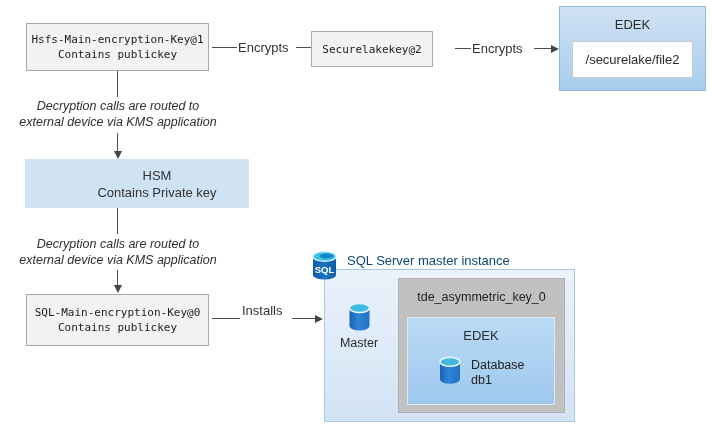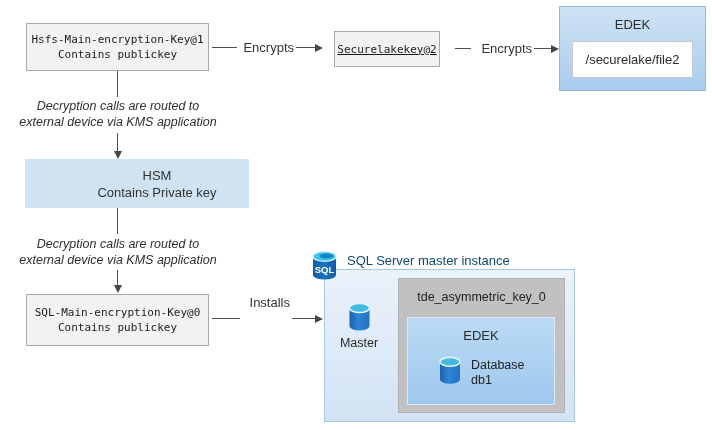--- a/index.html
+++ b/index.html
@@ -8,21 +8,21 @@
     font-family:"Liberation Sans",sans-serif;color:#2b2b2b;
   }
   
   .keybox{
     position:absolute;background:#f2f2f2;border:1px solid #a9a9a9;box-sizing:border-box;
     display:flex;flex-direction:column;align-items:center;justify-content:center;
     font-family:"DejaVu Sans Mono",monospace;font-size:11px;line-height:15px;color:#1c1c1c;
     text-align:center;
   }
   .box-hdfs{left:26px;top:23px;width:183px;height:48px;}
-  .box-securelake{left:334px;top:31px;width:106px;height:36px;text-decoration:underline;}
+  .box-securelake{left:311px;top:31px;width:122px;height:36px;}
   .box-sqlkey{left:26px;top:294px;width:183px;height:52px;}
   
   .box-hsm{
     position:absolute;left:25px;top:159px;width:184px;height:49px;background:#cfe3f3;
     display:flex;flex-direction:column;align-items:center;justify-content:center;
     font-size:13px;line-height:17px;color:#333;text-align:center;padding-left:40px;
   }
   
   .box-edek-file{
     position:absolute;left:559px;top:6px;width:147px;height:85px;box-sizing:border-box;
@@ -32,21 +32,21 @@
   .file-path-box{
     position:absolute;left:12px;top:34px;width:121px;height:37px;background:#ffffff;
     border:1px solid #c9c9c9;box-sizing:border-box;display:flex;align-items:center;justify-content:center;
     font-size:13px;color:#2b2b2b;
   }
   
   .hline{position:absolute;height:1.4px;background:#4d4d4d;}
   .vline{position:absolute;width:1.4px;background:#4d4d4d;}
   .ah-right{position:absolute;width:0;height:0;border-top:4px solid transparent;border-bottom:4px solid transparent;border-left:8px solid #454545;}
   .ah-down{position:absolute;width:0;height:0;border-left:4px solid transparent;border-right:4px solid transparent;border-top:8px solid #454545;}
-  .edge-label{position:absolute;font-size:13px;color:#333;text-align:right;}
+  .edge-label{position:absolute;font-size:13px;color:#333;text-align:left;}
   .kms-note{position:absolute;left:8px;width:220px;text-align:center;font-size:12.5px;line-height:16px;color:#2f2f2f;font-style:italic;}
   
   .box-instance{
     position:absolute;left:324px;top:269px;width:251px;height:153px;box-sizing:border-box;
     background:linear-gradient(180deg,#eaf2fb 0%,#d2e3f4 100%);border:1px solid #a9c7e4;
   }
   .instance-title{position:absolute;left:347px;top:253px;font-size:13px;color:#0c4a6e;white-space:nowrap;}
   .sql-badge{position:absolute;left:311px;top:251px;width:27px;height:30px;}
   .master-icon{position:absolute;left:347px;top:301px;width:25px;height:32px;}
   .master-label{position:absolute;left:331px;top:336px;width:56px;text-align:center;font-size:12.5px;color:#2b2b2b;}
@@ -116,21 +116,21 @@
   </div>
   <div class="vline" style="left:117px;top:270px;height:16px;"></div>
   <div class="ah-down" style="left:114px;top:285px;"></div>
 
   <div class="keybox box-sqlkey">
     <div>SQL-Main-encryption-Key@0</div>
     <div>Contains publickey</div>
   </div>
 
   <div class="hline" style="left:212px;top:318px;width:28px;"></div>
-  <div class="edge-label" style="left:242px;top:295px;width:48px;">Installs</div>
+  <div class="edge-label" style="left:242px;top:303px;width:48px;">Installs</div>
   <div class="hline" style="left:292px;top:318px;width:23px;"></div>
   <div class="ah-right" style="left:315px;top:315px;"></div>
 
   <div class="box-instance"></div>
 
   <svg class="sql-badge" viewBox="0 0 27 30">
     <defs>
       <linearGradient id="badgeGrad" x1="0" y1="0" x2="1" y2="0">
         <stop offset="0" stop-color="#0f5ca6"></stop>
           <stop offset="0.5" stop-color="#1a72c2"></stop>

